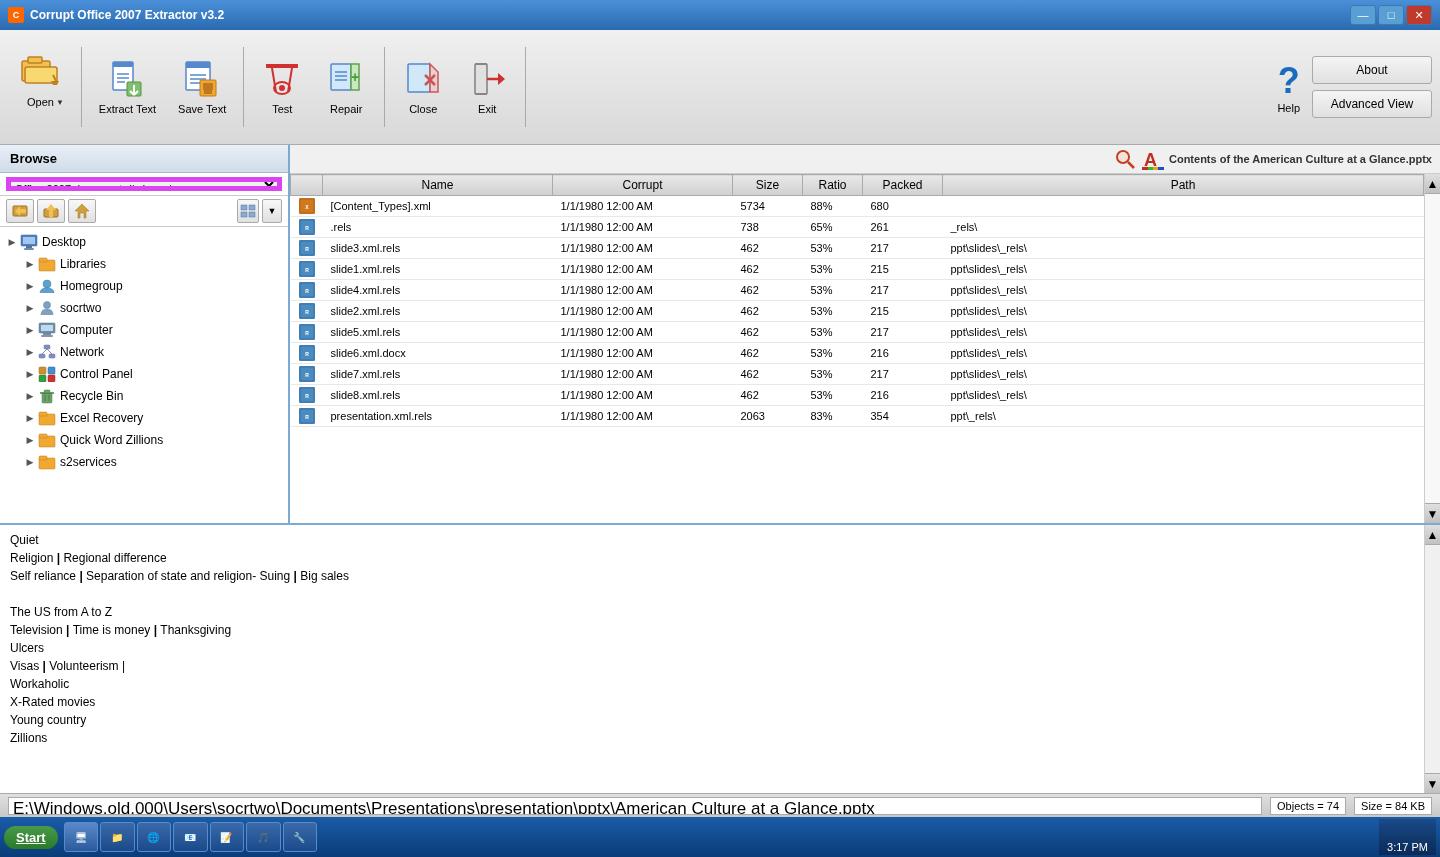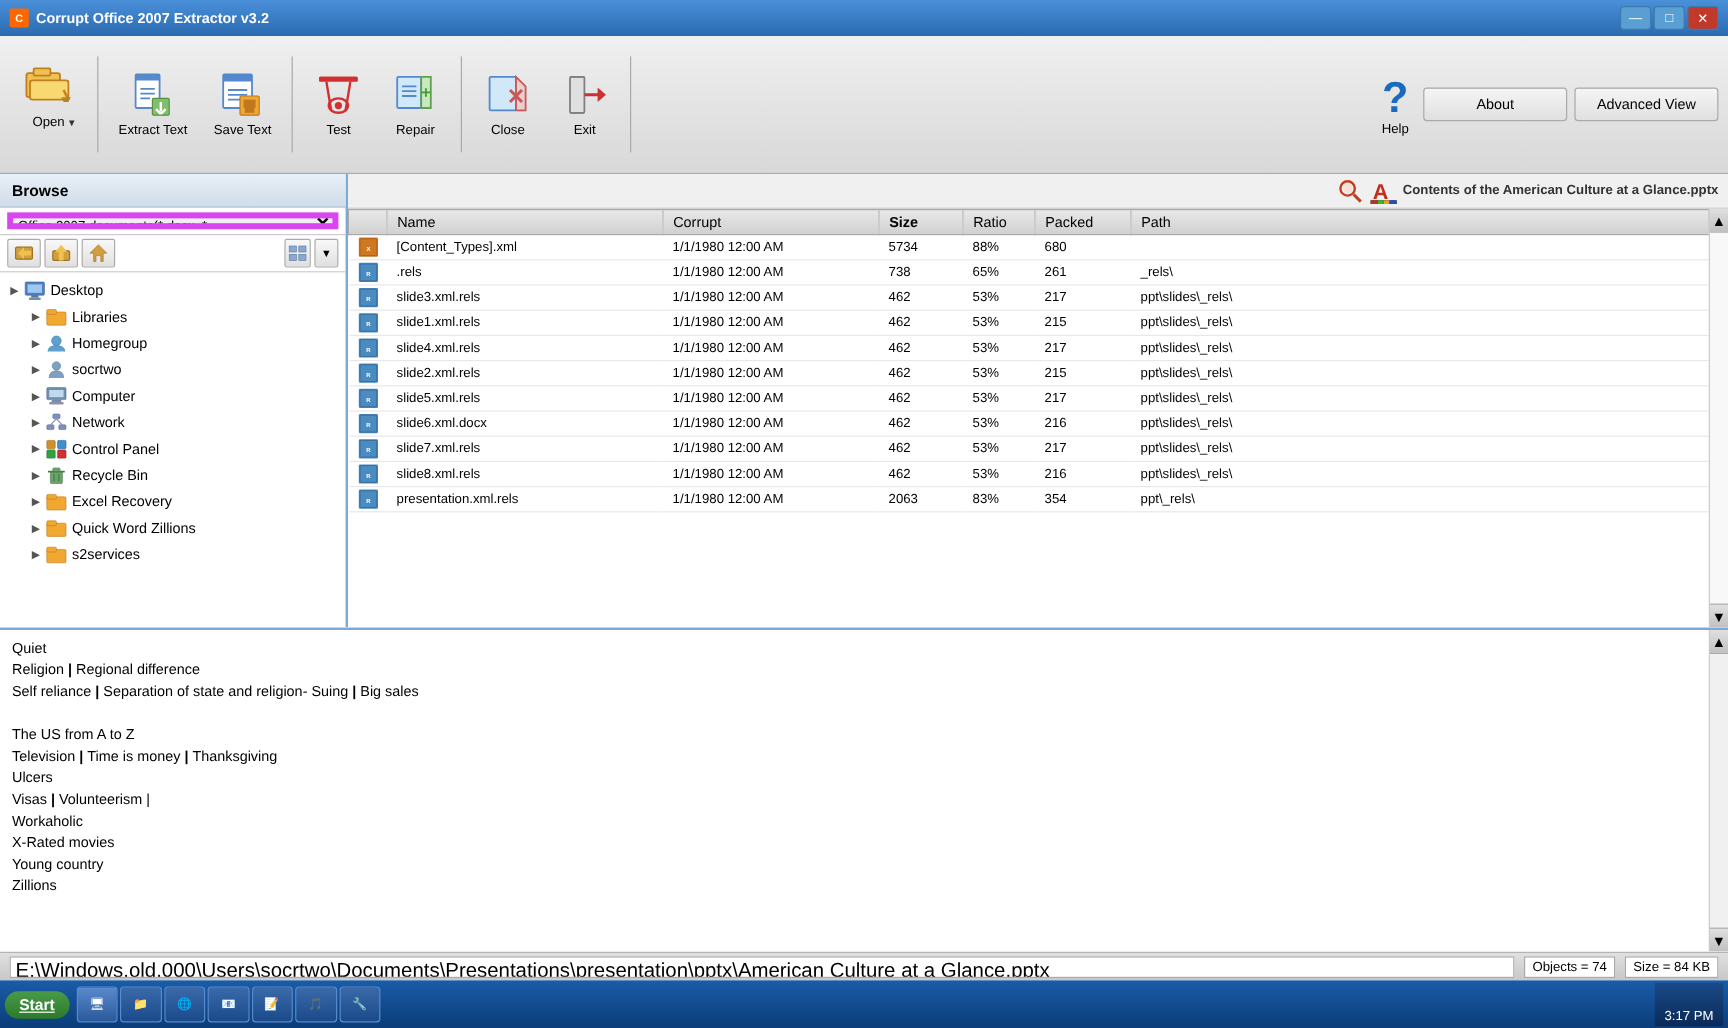--- a/index.html
+++ b/index.html
@@ -256,21 +256,21 @@
       font-weight: bold;
     }
     .file-table {
       width: 100%;
       border-collapse: collapse;
     }
     .file-table th {
       background: linear-gradient(to bottom, #e8e8e8, #d0d0d0);
       border: 1px solid #aaa;
       padding: 3px 8px;
-      text-align: left;
+      text-align: center;
       font-size: 12px;
       font-weight: normal;
       position: sticky;
       top: 0;
       cursor: pointer;
       user-select: none;
     }
     .file-table td {
       border-bottom: 1px solid #e8e8e8;
       padding: 2px 8px;
@@ -522,21 +522,21 @@
     <span>Exit</span>
   </button>
 
   <div class="toolbar-separator"></div>
 
   <div class="toolbar-right" style="display:flex; flex-direction:row; align-items:center; gap:12px; margin-left:auto;">
     <div style="display:flex;flex-direction:column;align-items:center;">
       <span class="help-icon">?</span>
       <span style="font-size:11px;">Help</span>
     </div>
-    <div style="display:flex; gap:6px;">
+    <div style="display:flex; flex-direction:column; gap:6px;">
       <button class="toolbar-right-btn">About</button>
       <button class="toolbar-right-btn">Advanced View</button>
     </div>
   </div>
 </div>
 
 <div class="main-content">
 
   <div class="left-panel">
     <div class="browse-header">Browse</div>
@@ -740,21 +740,21 @@
     </div>
 
     <div class="panel-with-scroll">
       <div class="file-table-container">
         <table class="file-table">
           <thead>
             <tr>
               <th style="width:24px;"></th>
               <th style="width:230px;">Name</th>
               <th style="width:180px;">Corrupt</th>
-              <th style="width:70px;font-weight:bold;">Size</th>
+              <th style="width:70px;">Size</th>
               <th style="width:60px;">Ratio</th>
               <th style="width:80px;">Packed</th>
               <th>Path</th>
             </tr>
           </thead>
           <tbody id="file-table-body">
           <tr>
                 <td class="file-icon-cell">
                   <div class="file-row-icon xml">
                     <svg width="16" height="16" viewBox="0 0 16 16">

